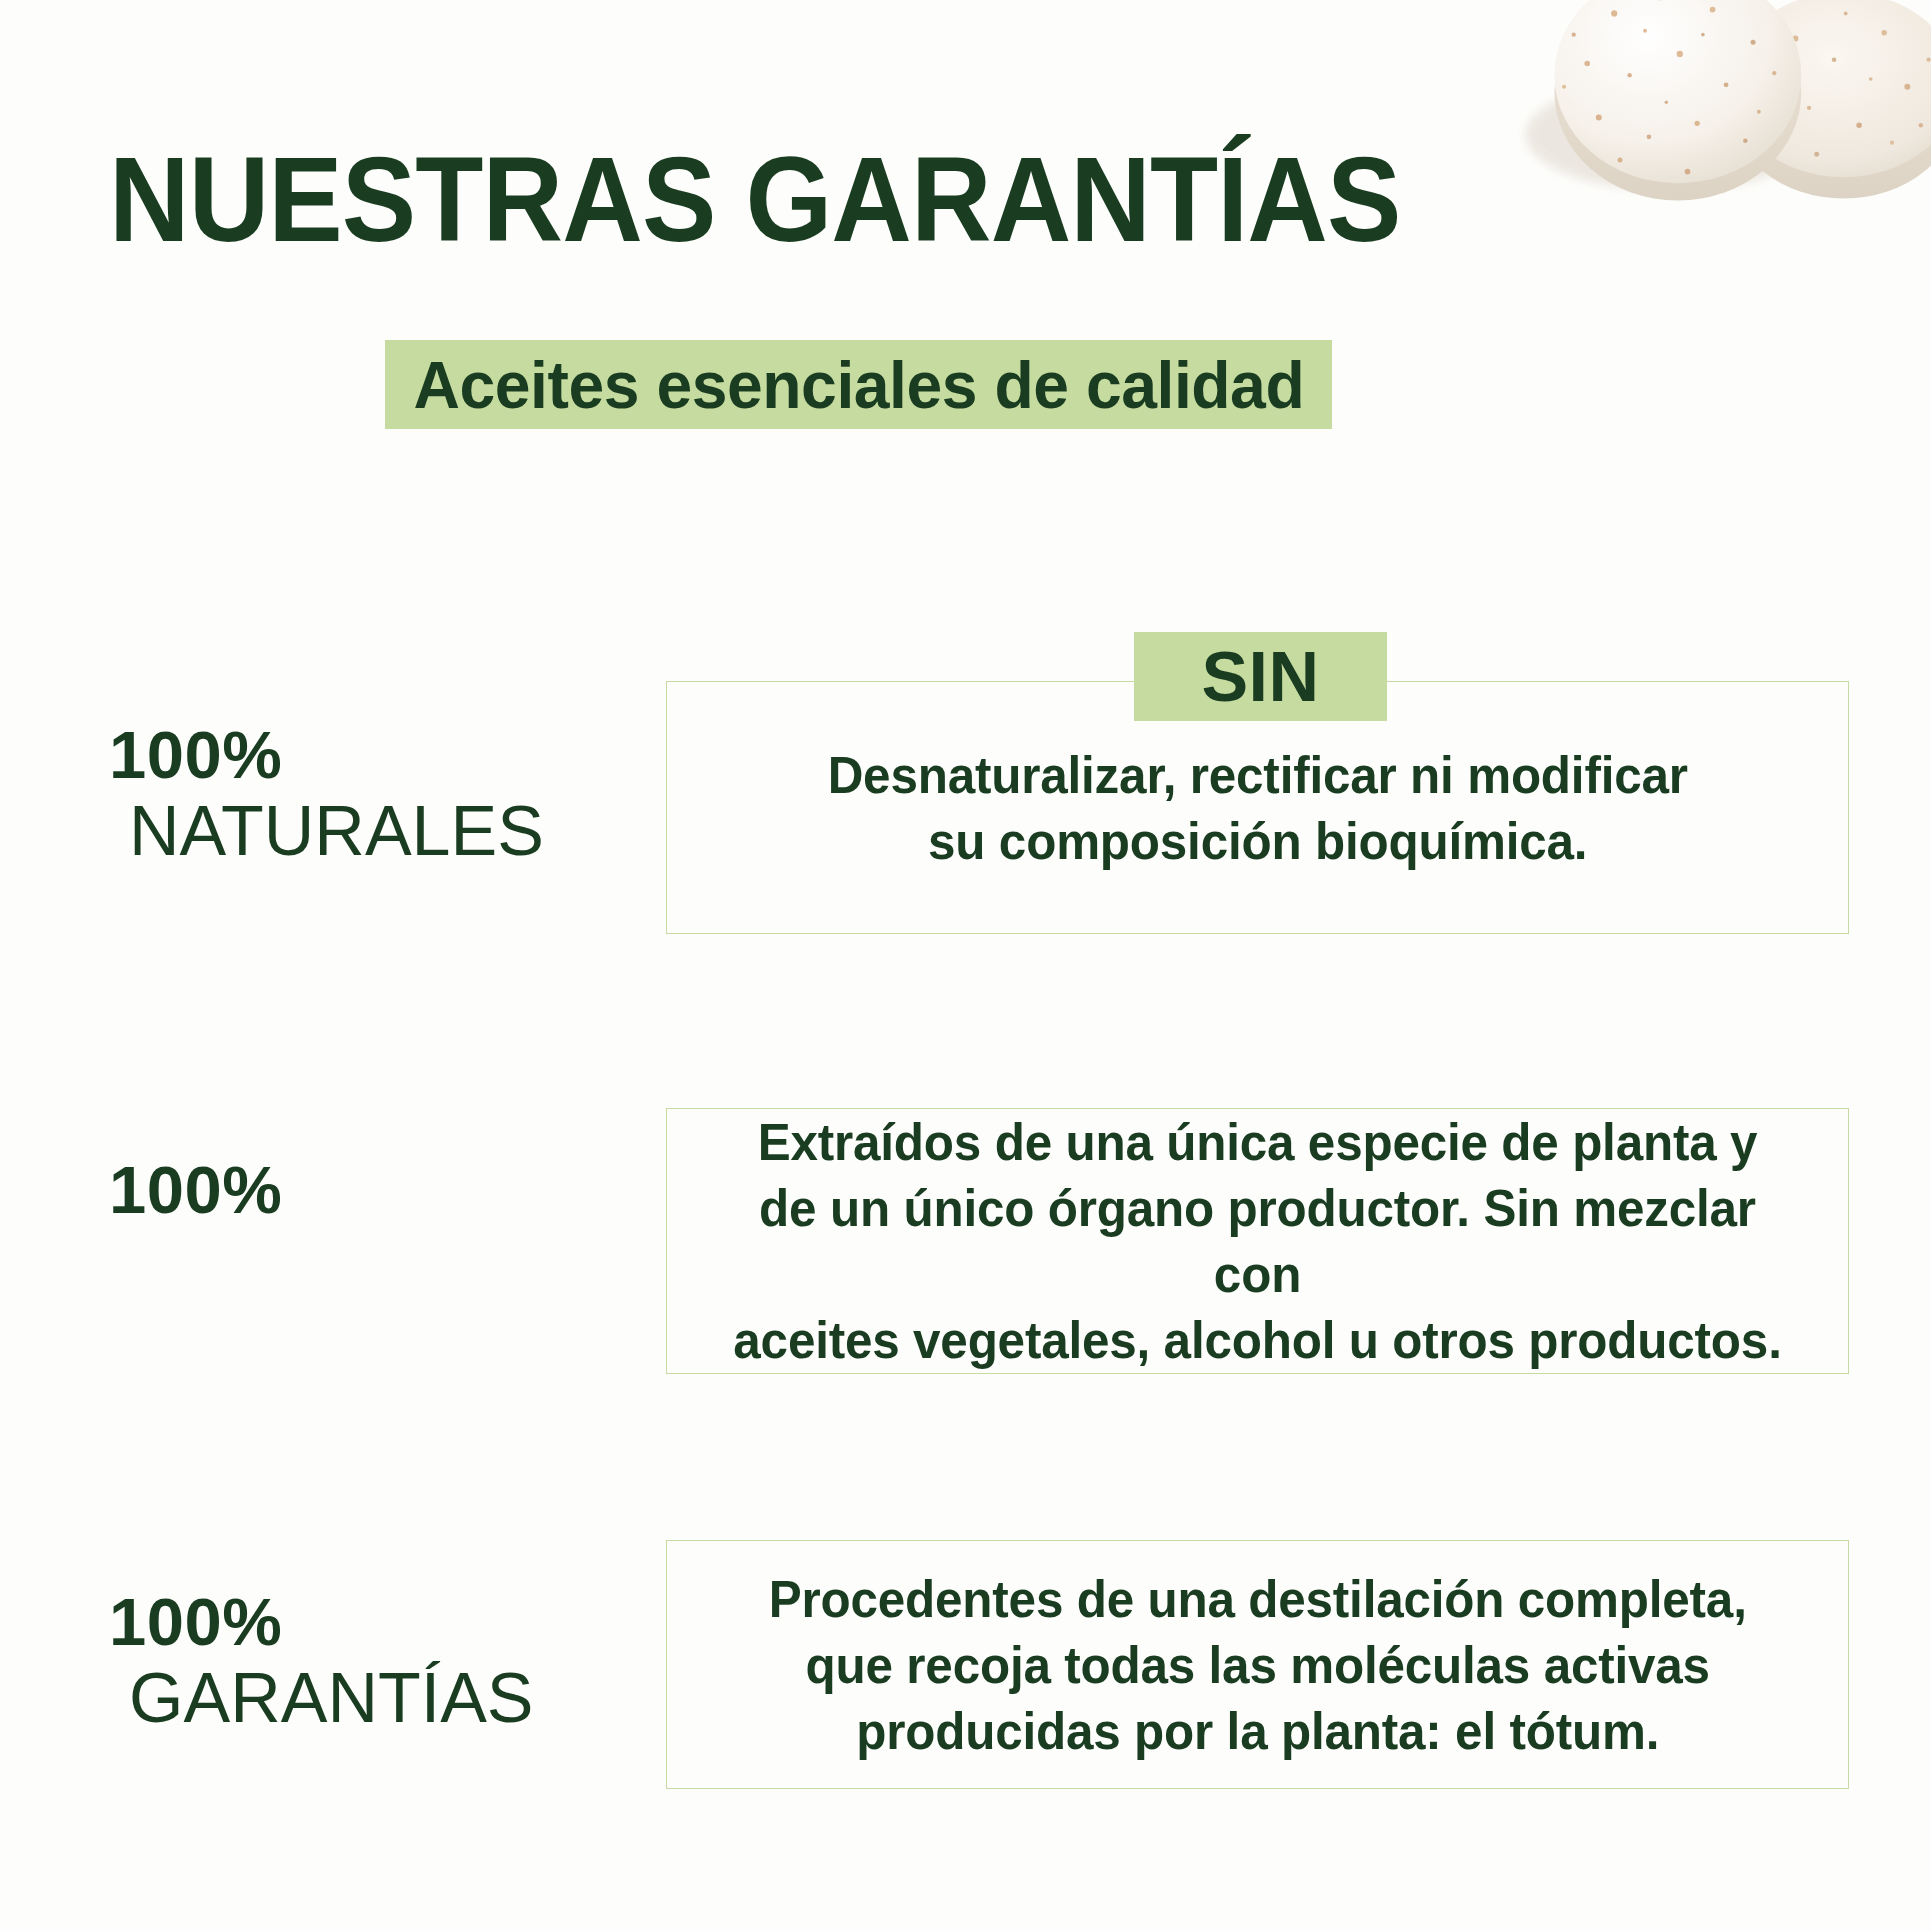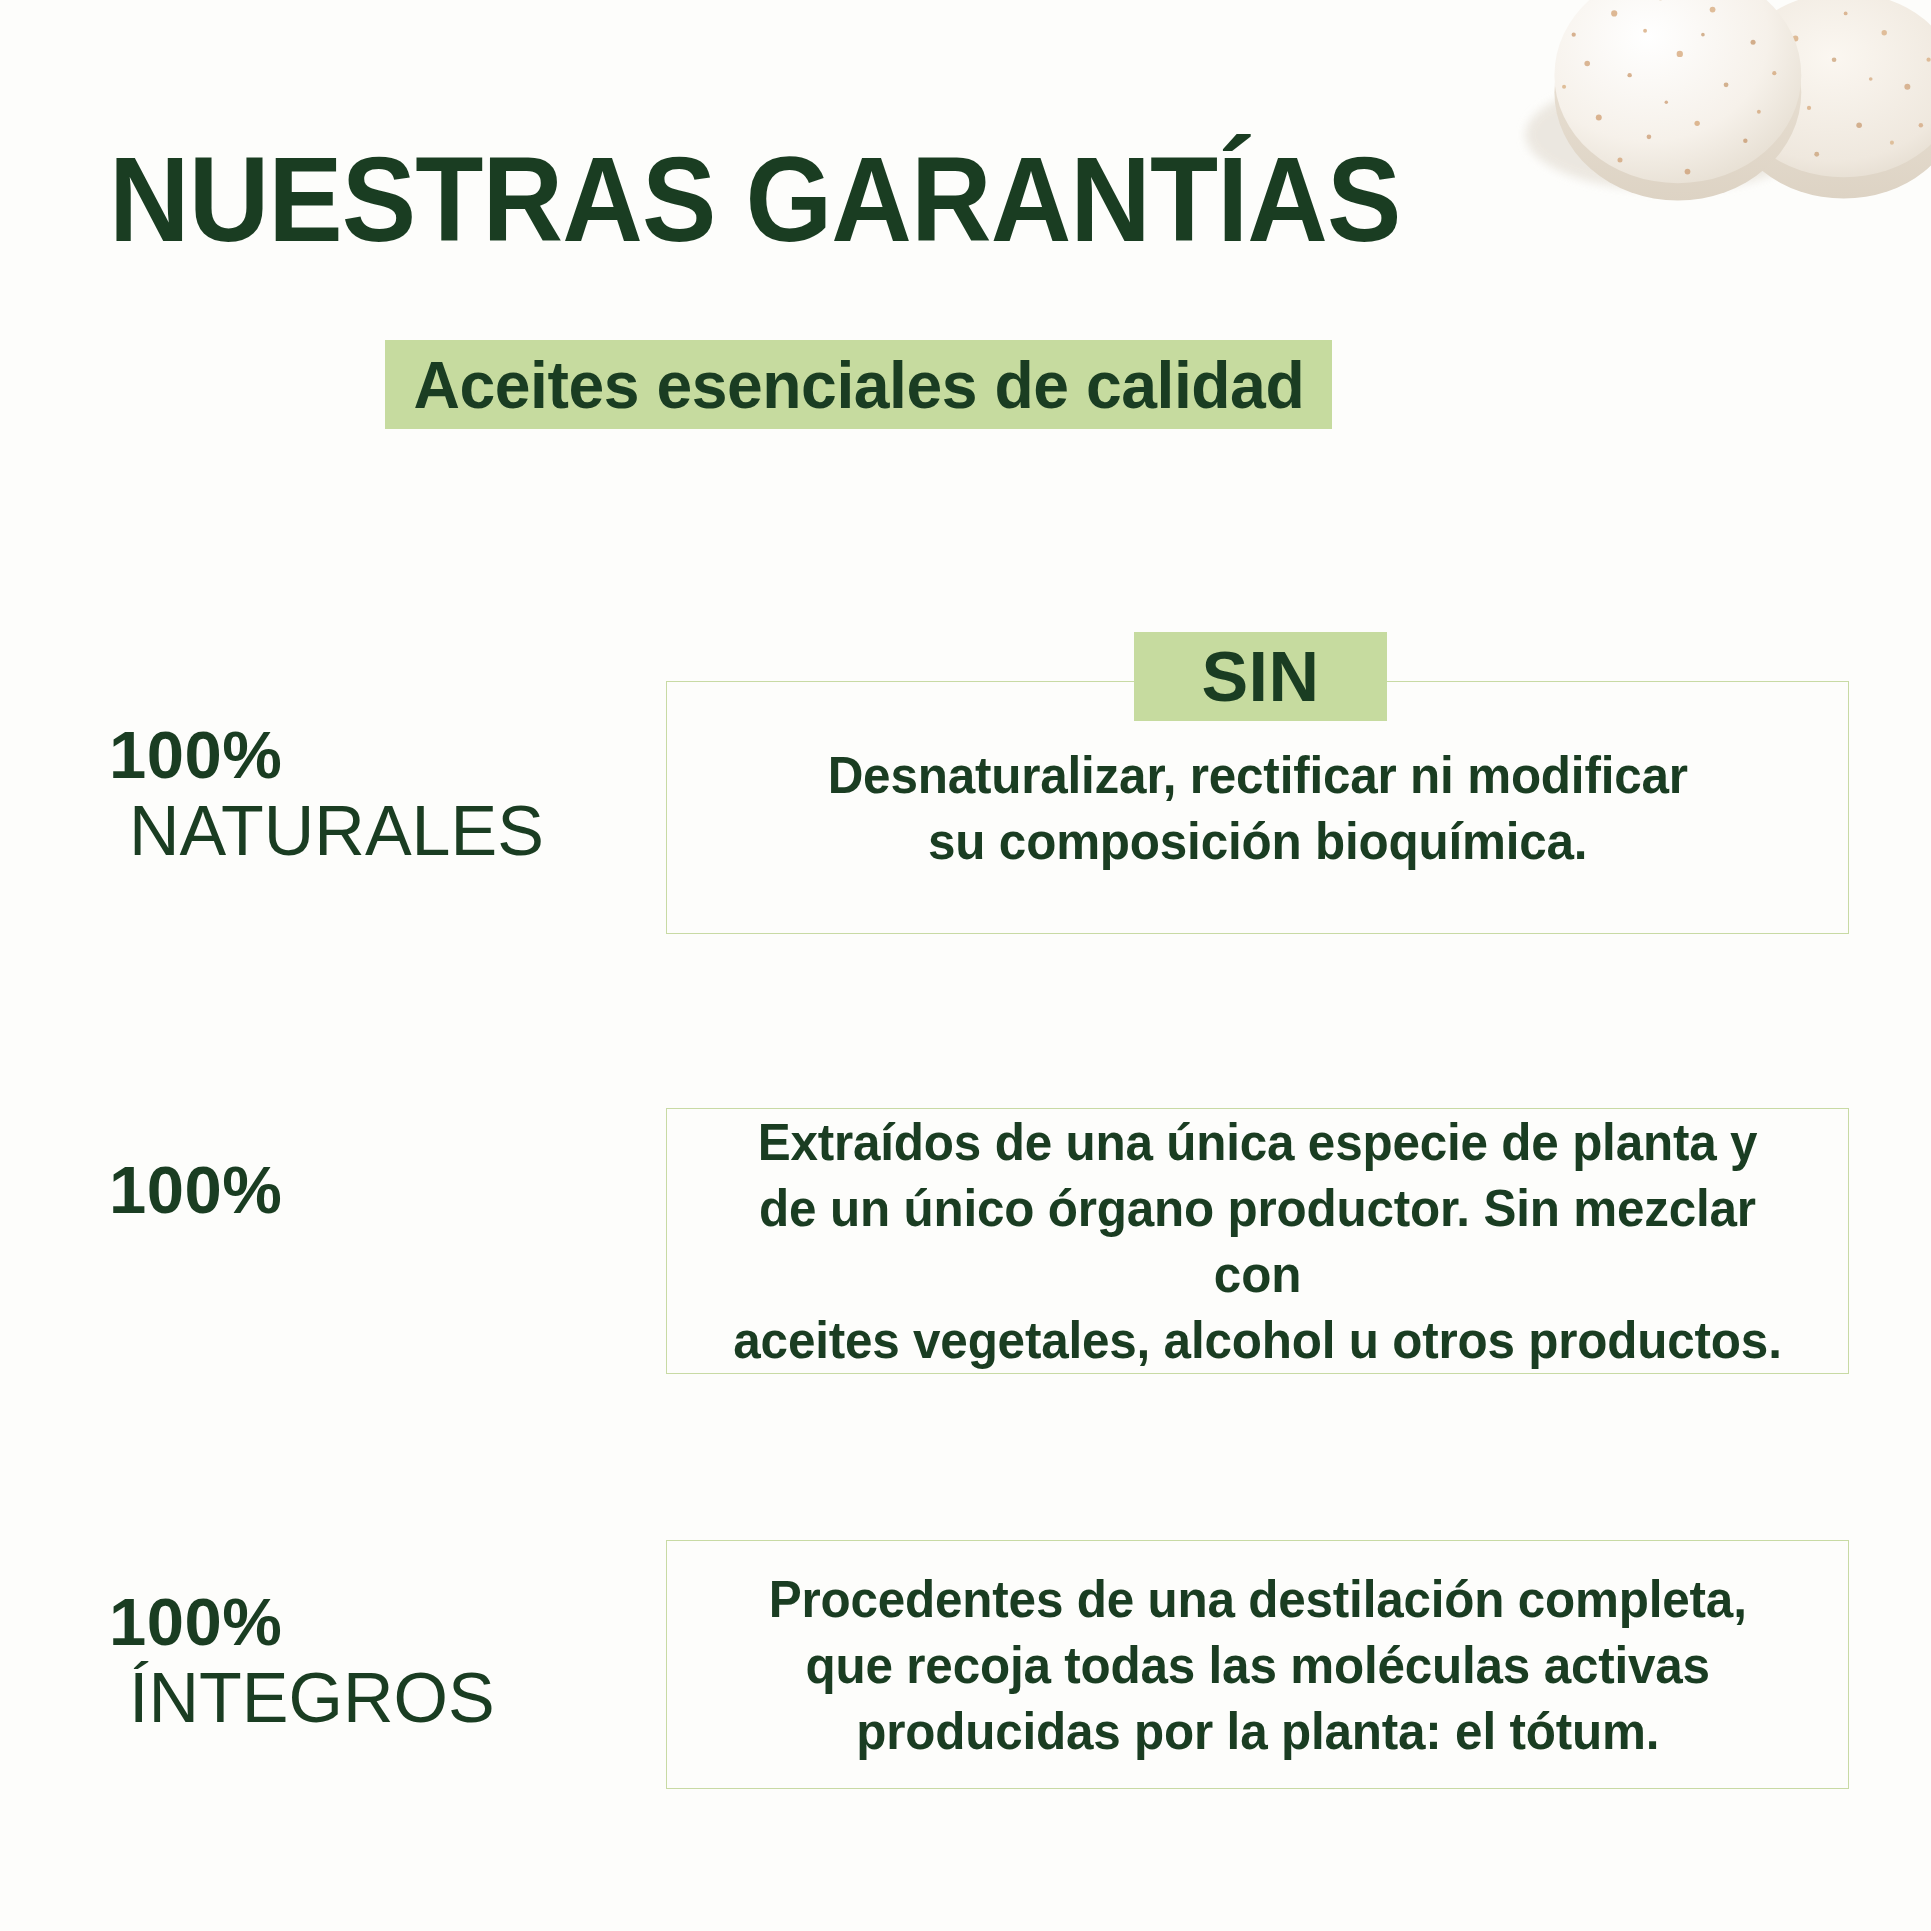--- a/index.html
+++ b/index.html
@@ -256,21 +256,21 @@
         <span>Extraídos de una única especie de planta y</span><br>
         <span>de un único órgano productor. Sin mezclar con</span><br>
         <span>aceites vegetales, alcohol u otros productos.</span>
       </div>
     </div>
   </div>
 
   <div class="row">
     <div class="label" style="top:1583px;">
       <span class="pct">100%</span>
-      <span class="name">ÍNTEGROS</span>
+      <span class="name">GARANTÍAS</span>
     </div>
 
     <div class="box" style="top:1540px; height:249px;">
       <div class="box-text">
         <span>Procedentes de una destilación completa,</span><br>
         <span>que recoja todas las moléculas activas</span><br>
         <span>producidas por la planta: el tótum.</span>
       </div>
     </div>
   </div>

